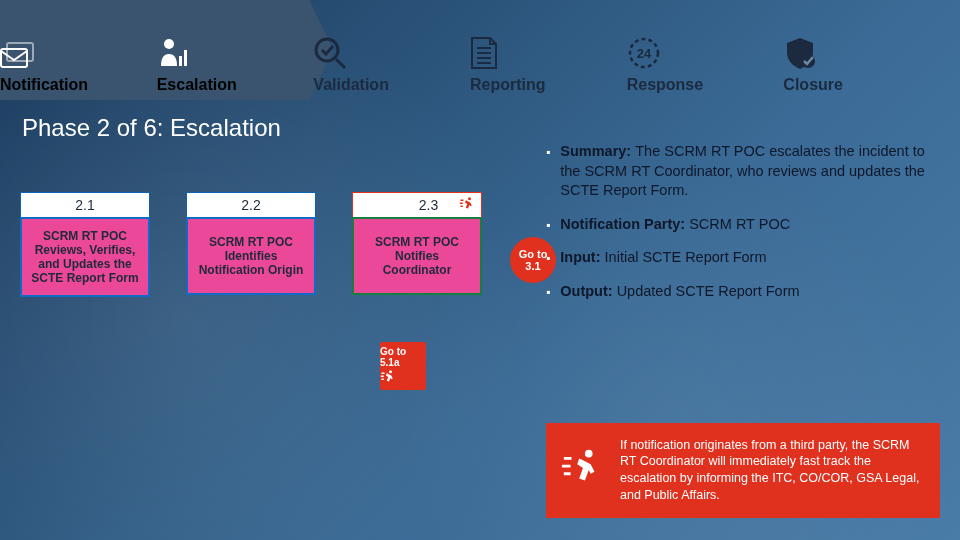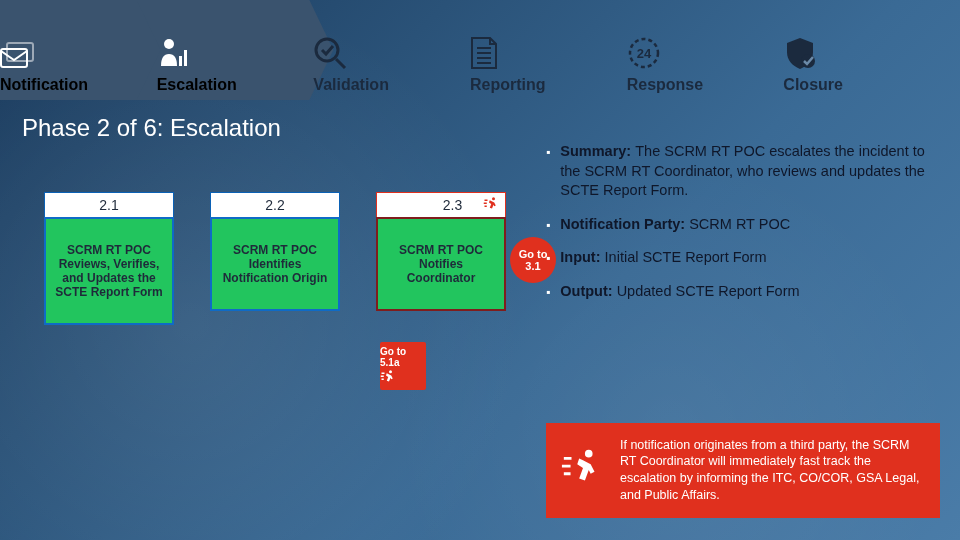--- a/index.html
+++ b/index.html
@@ -88,21 +88,20 @@
     flex-direction: column;
     color: #353535;
     position: relative;
   }
 
   
   .steps {
     display: flex;
     gap: 36px;
     position: relative;
-    margin-left: 24px;
   }
   .step {
     width: 130px;
     display: flex;
     flex-direction: column;
   }
   .step-num {
     background: #fff;
     color: #1f2a3a;
     font-weight: 400;
@@ -116,34 +115,34 @@
   .step.fast .step-num {
     border-color: #e0301e;
     padding-left: 23px;
   }
   .step.fast .runner-small {
     position: absolute;
     right: 4px;
     top: 2px;
   }
   .step-body {
-    background: #22c55e;
+    background: #ec4899;
     color: #1f2a3a;
     font-weight: 700;
     font-size: 12px;
     text-align: center;
-    padding: 24px 6px;
+    padding: 10px 6px;
     min-height: 78px;
     border: 2px solid #0f6bc6;
     display: flex;
     align-items: center;
     justify-content: center;
   }
   .step.fast .step-body {
-    border: 2px solid #7f1d1d;
+    border: 2px solid #15803d;
     text-align: center;
   }
 
   .goto-31 {
     position: absolute;
     width: 46px;
     height: 46px;
     border-radius: 50%;
     background: #e0301e;
     color: #fff;

